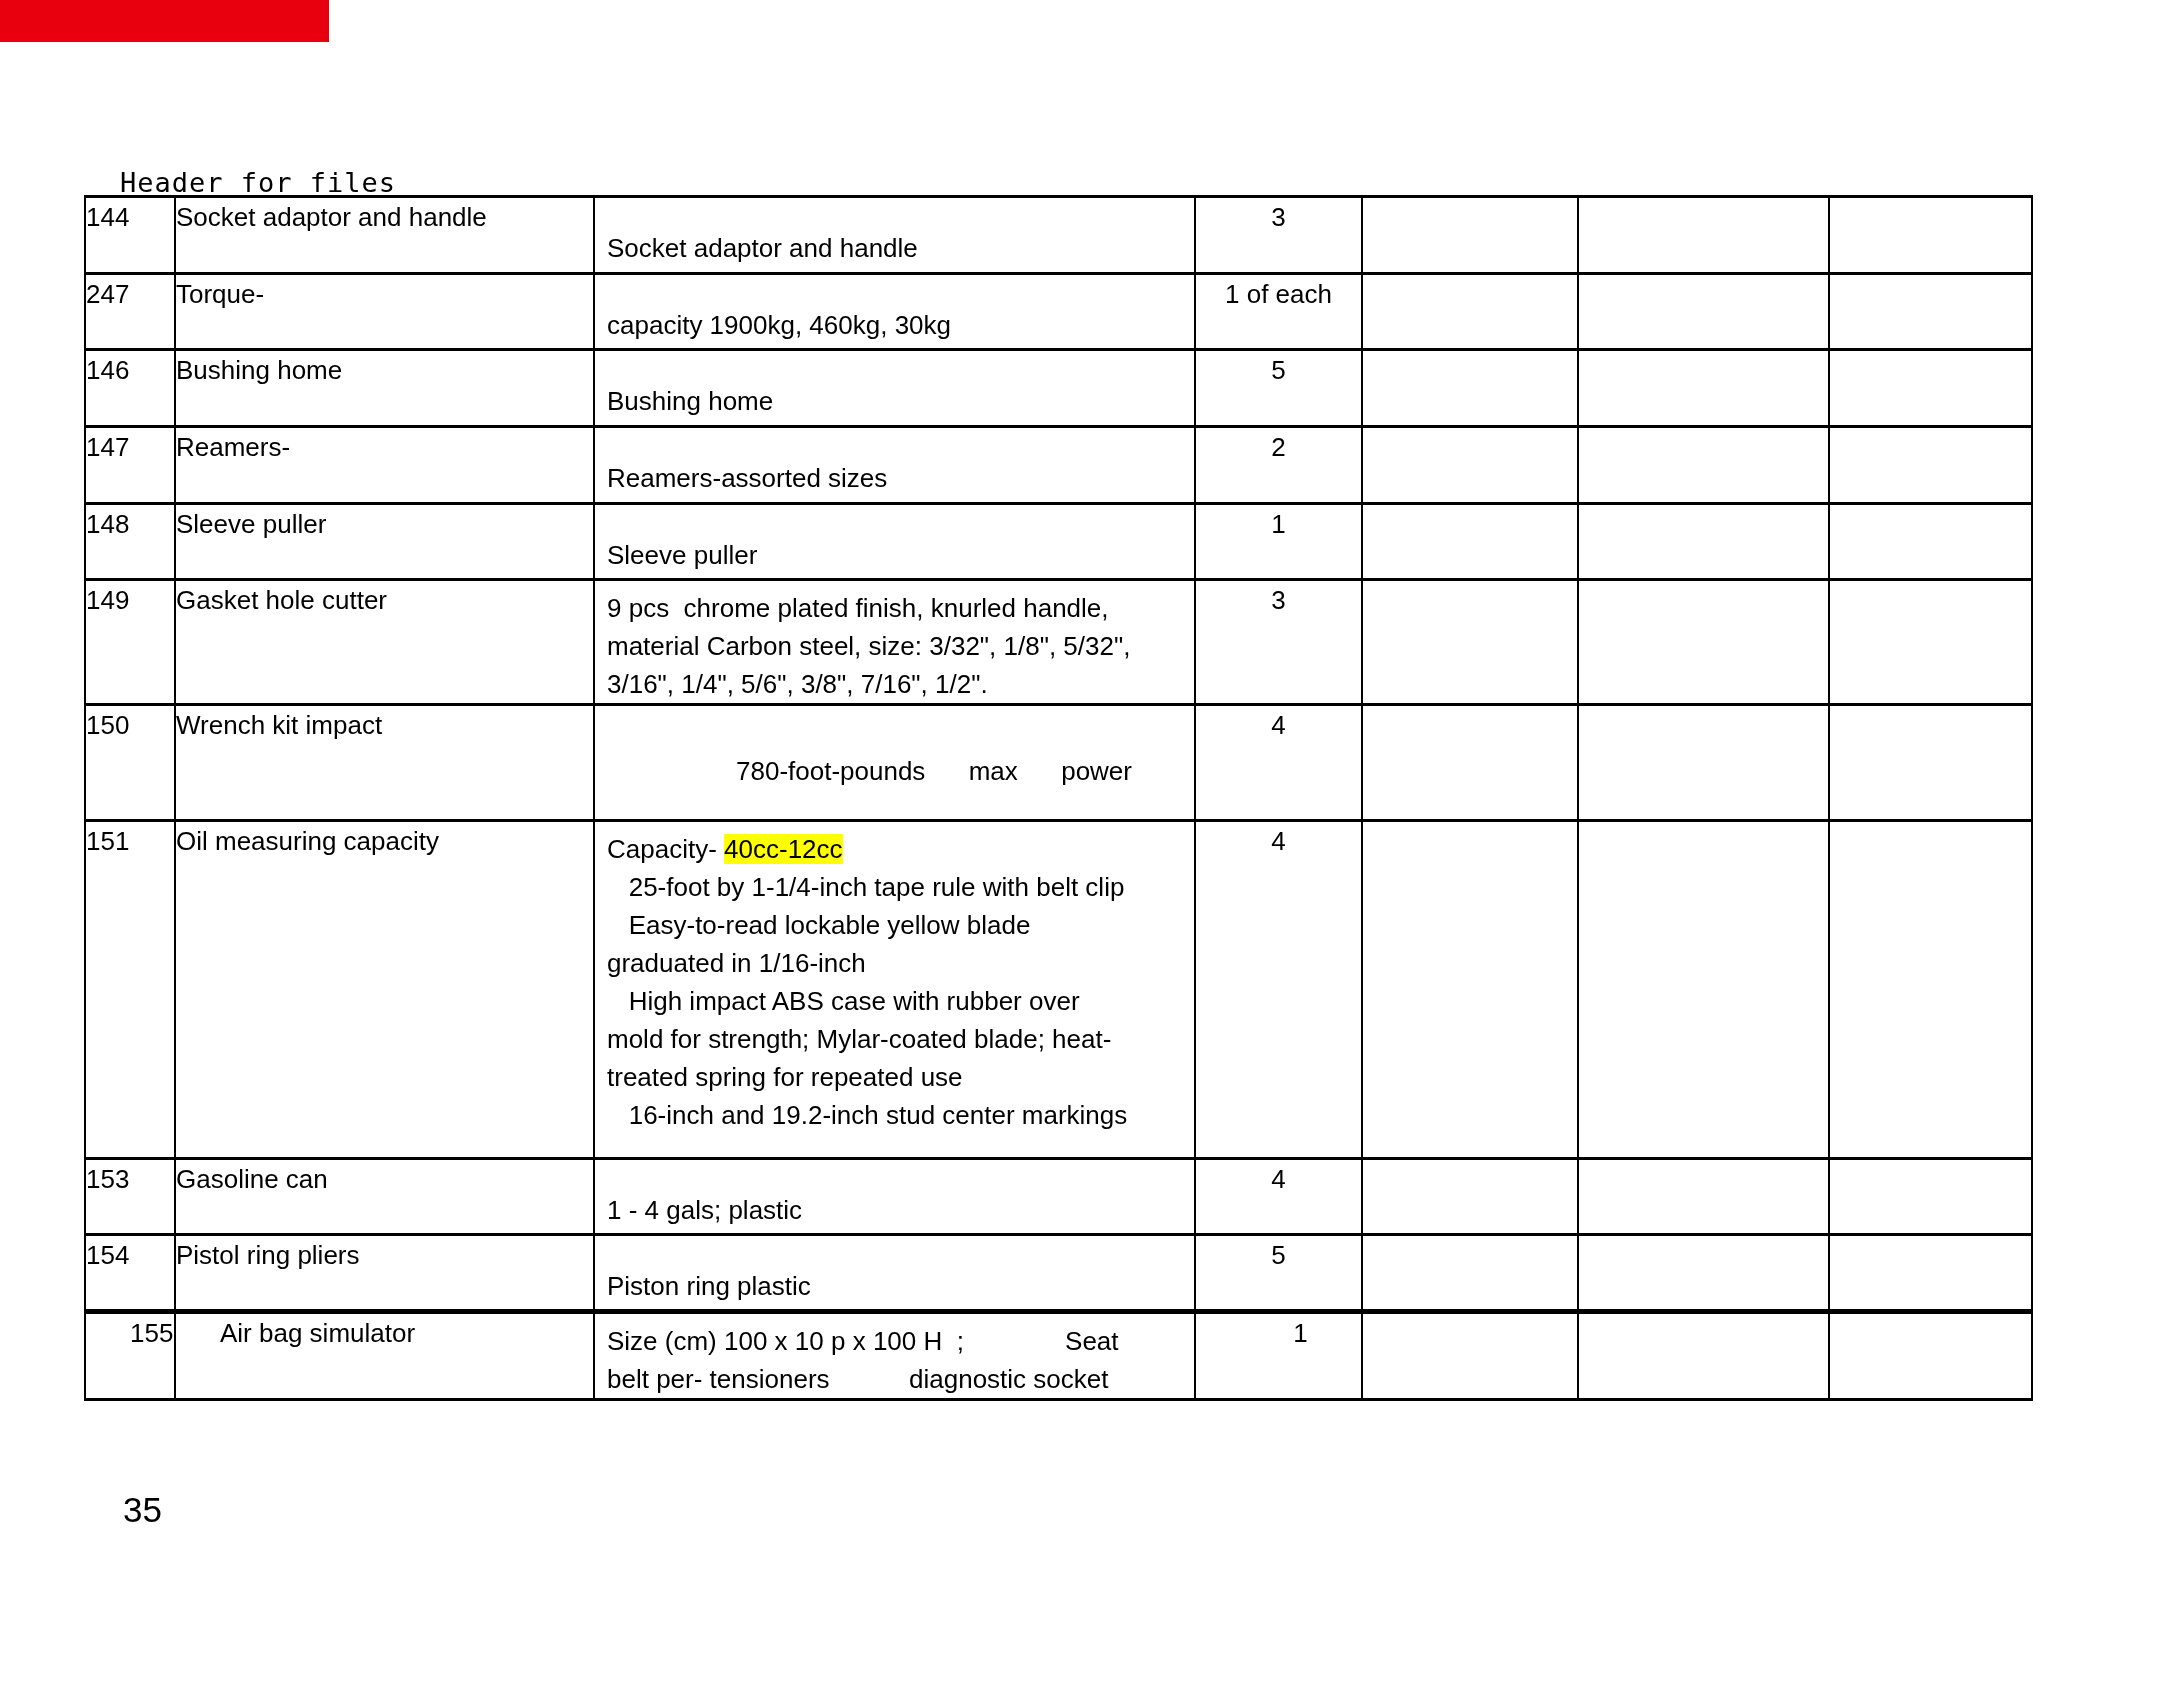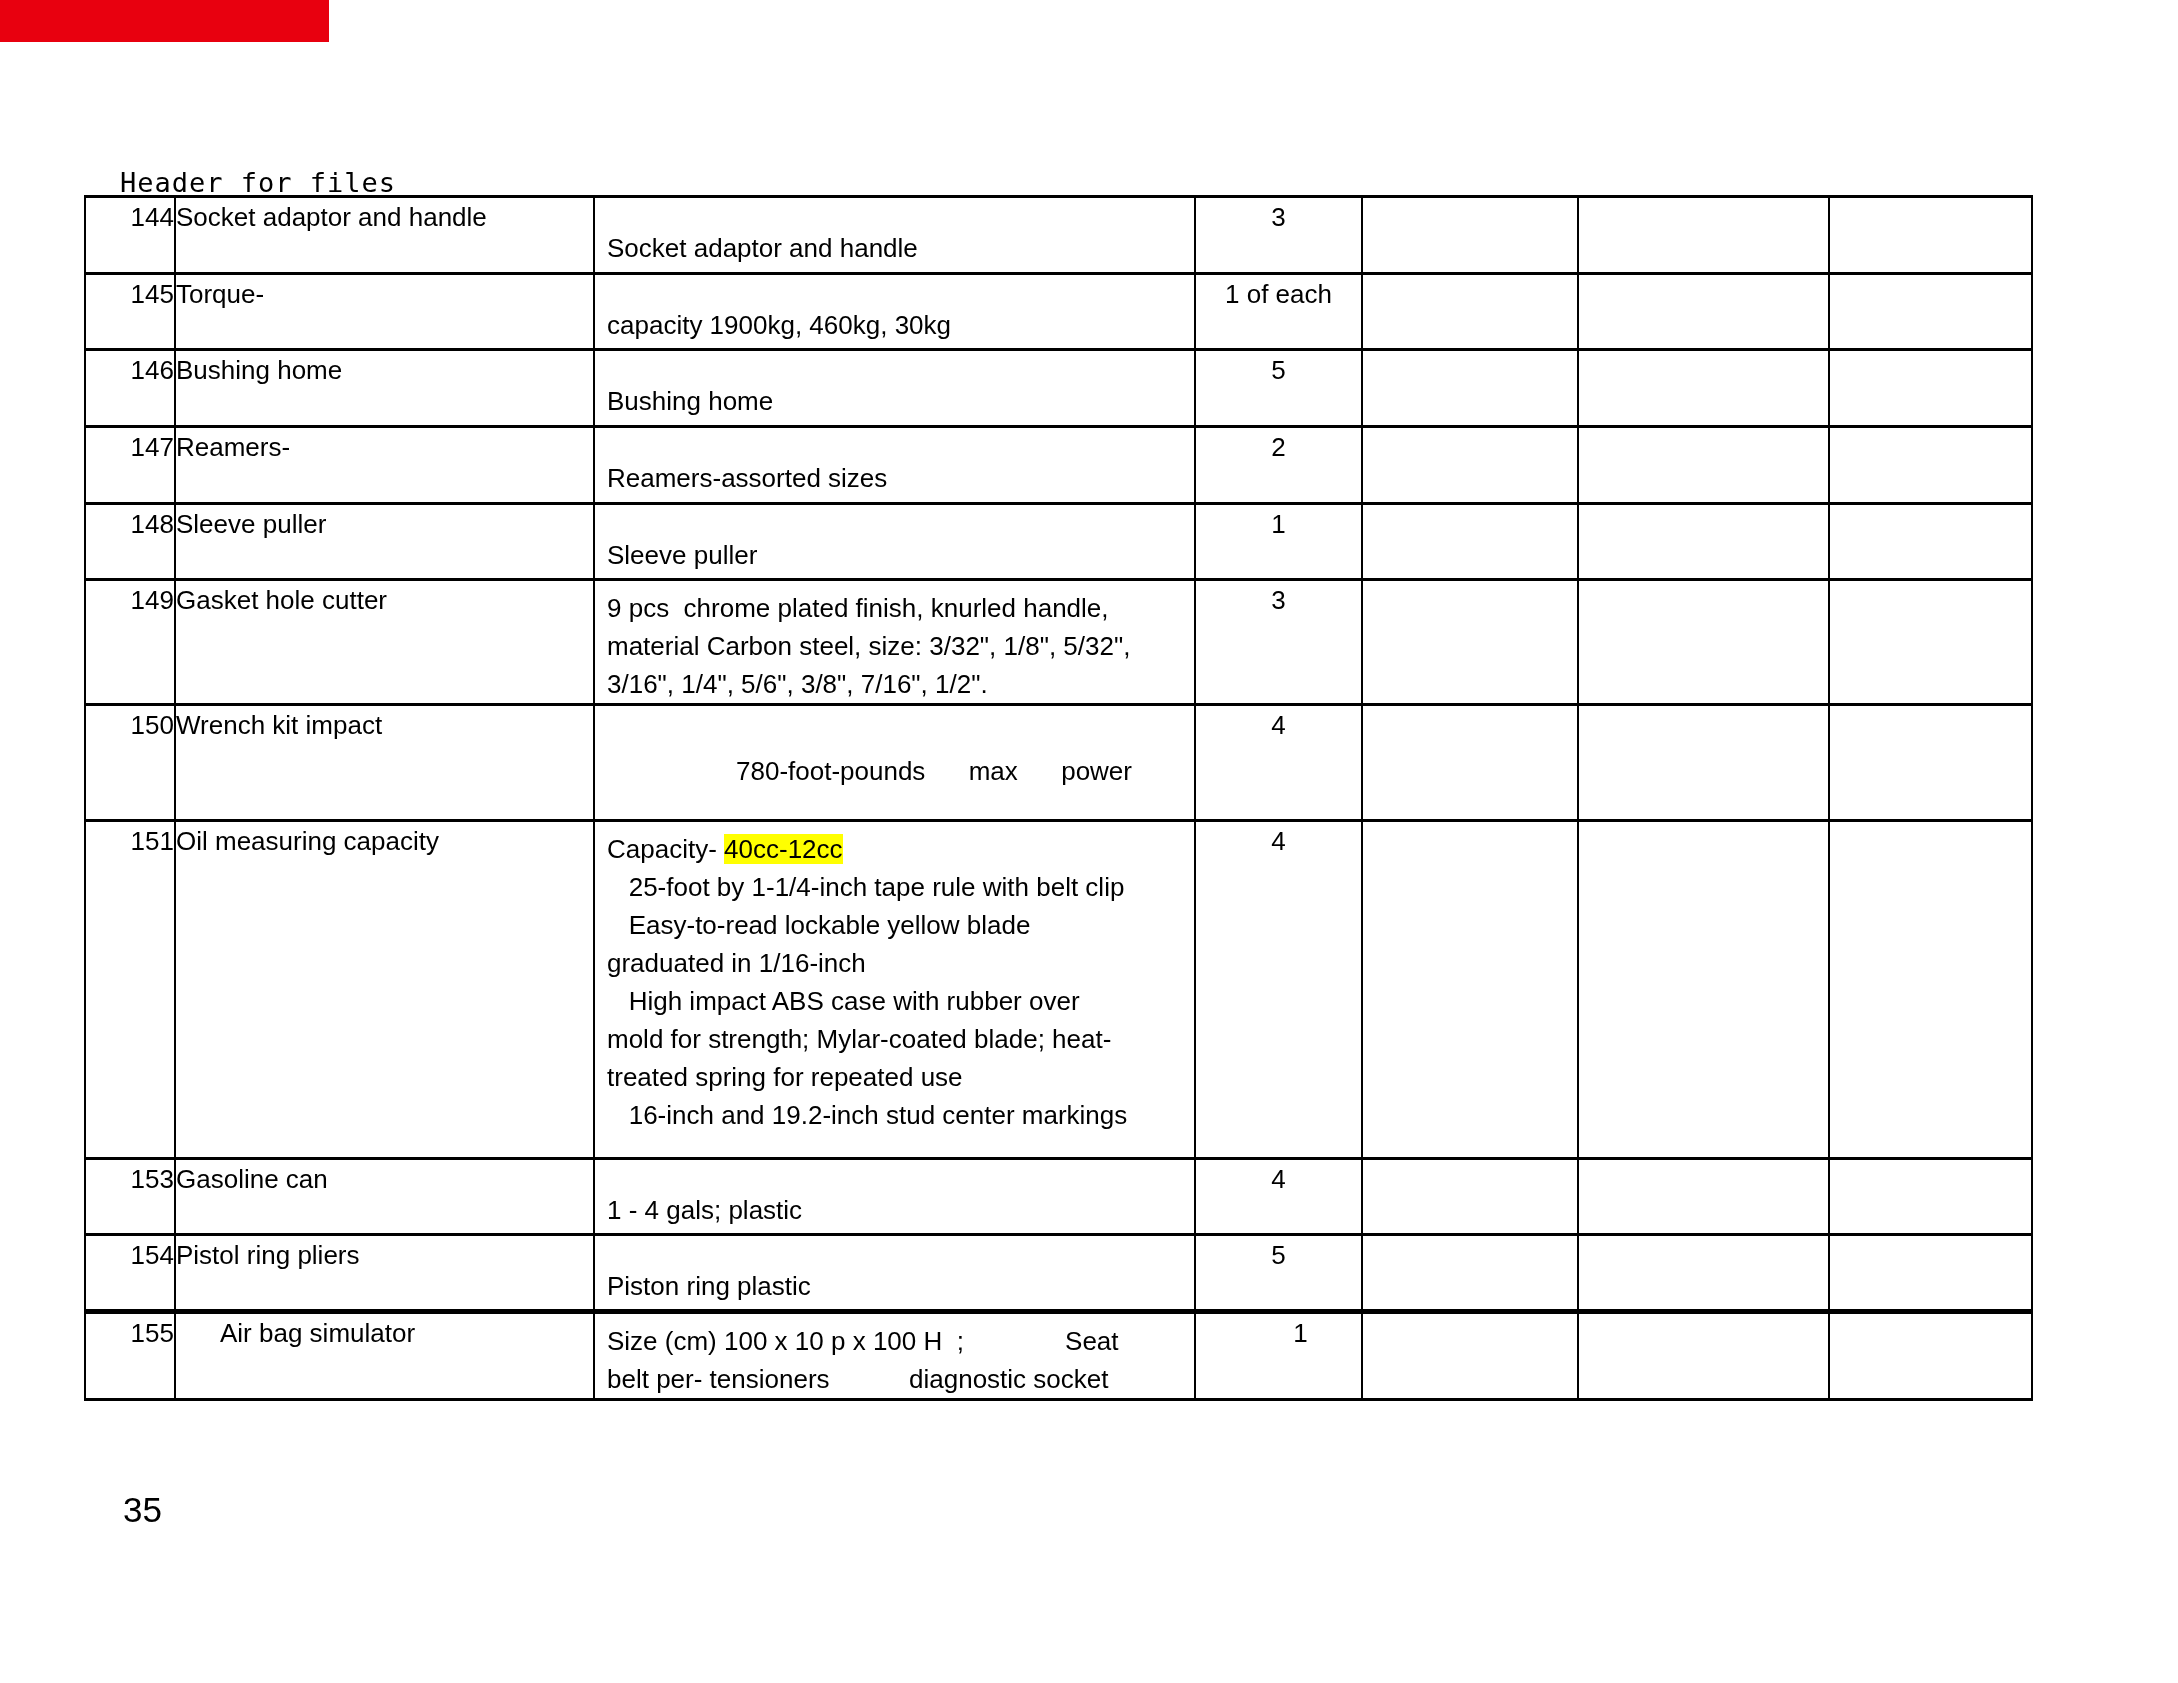--- a/index.html
+++ b/index.html
@@ -44,21 +44,21 @@
     border-right: 2px solid var(--c-border);
     border-top: 3px solid var(--c-border);
     border-bottom: 3px solid var(--c-border);
     vertical-align: top;
     font-size: 26px;
     line-height: 38px;
     overflow: hidden;
     padding: 0;
   }
   tr.thick-top td { border-top: 5px solid var(--c-border); padding-left: 44px; }
-  td.c-no   { padding: 12px 4px 0 12px; text-align: right; }
+  td.c-no   { padding: 12px 4px 0 12px; }
   td.c-item { padding: 12px 6px 0 17px; }
   td.c-qty  { padding: 12px 2px 0 2px; text-align: center; }
   td.c-desc { white-space: pre-wrap; }
   td.c-desc.drop { padding: 31px 8px 0 12px; }
   td.c-desc.top  { padding: 8px 8px 0 12px; }
   td.c-desc.mid  { padding: 46px 8px 0 141px; }
   .hl { background: var(--c-highlight); }
   .page-number {
     position: absolute;
     left: 123px; top: 1490px;
@@ -86,21 +86,21 @@
       <tr style="height: 77px;">
     <td class="c-no">144</td>
     <td class="c-item">Socket adaptor and handle</td>
     <td class="c-desc drop"><span>Socket adaptor and handle</span></td>
     <td class="c-qty">3</td>
     <td class="c-e1"></td>
     <td class="c-e2"></td>
     <td class="c-e3"></td>
   </tr>
       <tr style="height: 76px;">
-    <td class="c-no">145</td>
+    <td class="c-no">247</td>
     <td class="c-item">Torque-</td>
     <td class="c-desc drop"><span>capacity 1900kg, 460kg, 30kg</span></td>
     <td class="c-qty">1 of each</td>
     <td class="c-e1"></td>
     <td class="c-e2"></td>
     <td class="c-e3"></td>
   </tr>
       <tr style="height: 77px;">
     <td class="c-no">146</td>
     <td class="c-item">Bushing home</td>

